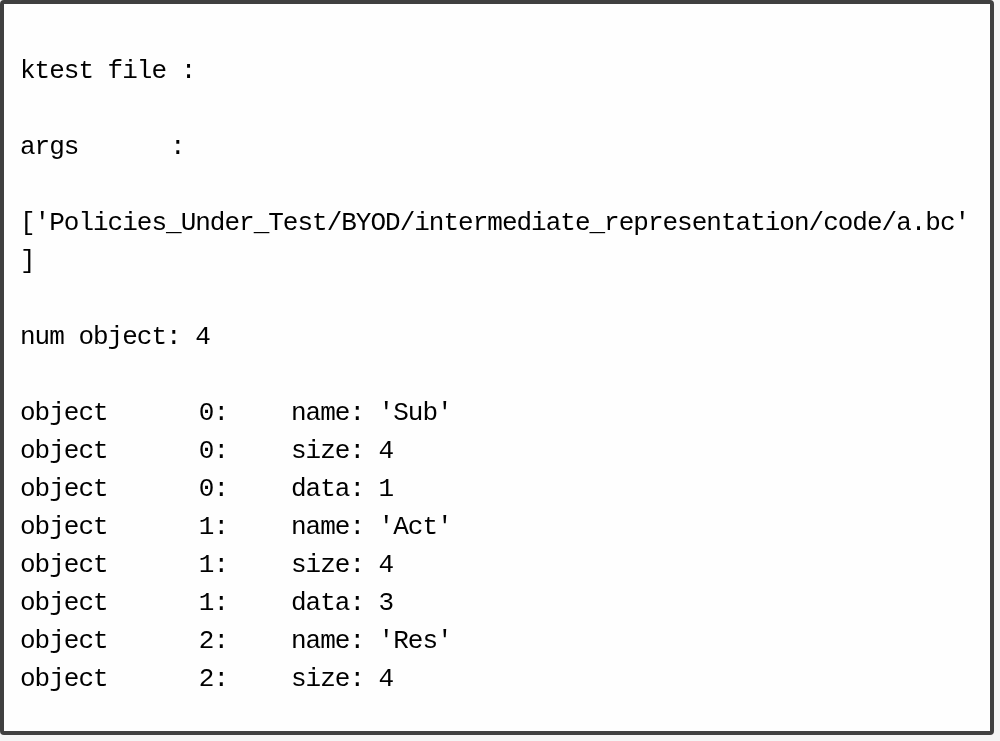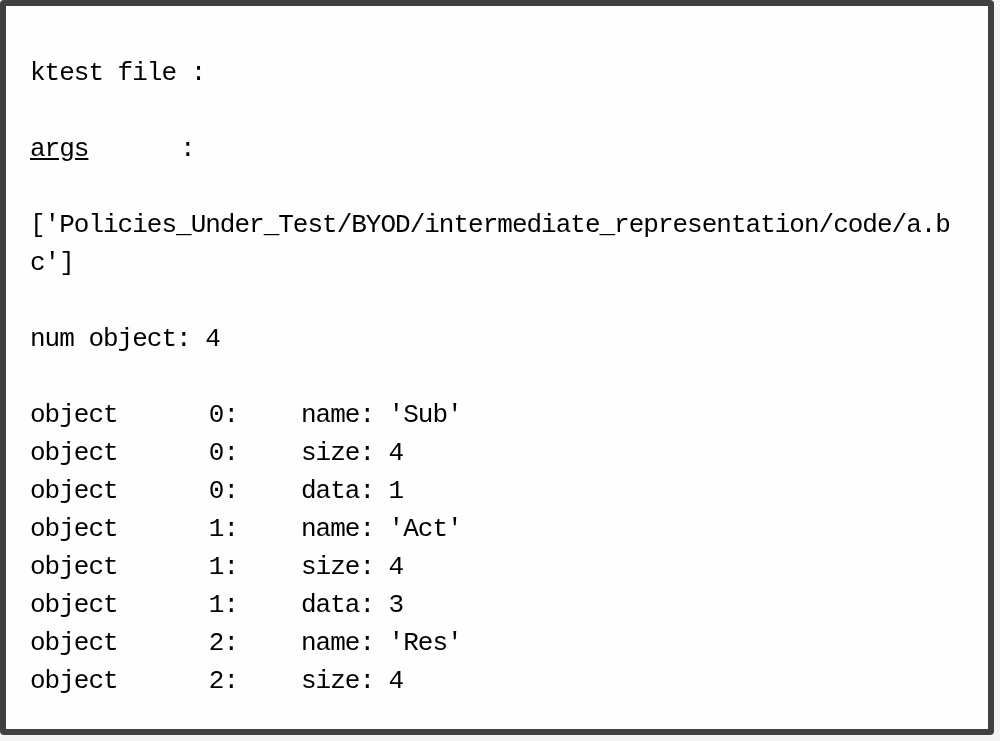--- a/index.html
+++ b/index.html
@@ -1,42 +1,41 @@
 <!DOCTYPE html>
 <html><head>
   <meta charset="utf-8">
   <style>
     body {
       margin: 0;
       padding: 0;
       background: #f5f5f5;
     }
     .terminal {
-      border: 6px solid #404040;
+      border: 4px solid #404040;
       border-radius: 4px;
       background: #fefefe;
       width: 994px;
       height: 735px;
       box-sizing: border-box;
-      padding: 10px 24px;
+      padding: 10px 16px;
       font-family: "Courier New", "SimSun", monospace;
       font-size: 26px;
       line-height: 38px;
       color: #000;
       white-space: pre-wrap;
       word-break: break-word;
       letter-spacing: -1px;
     }
     .kv-line {
       display: flex;
     }
     .kv-key {
       width: 150px;
       display: inline-block;
-      text-decoration: underline;
     }
     .kv-colon {
       display: inline-block;
     }
     .obj-line {
       display: flex;
       gap: 33px;
     }
     .obj-lead {
       width: 115px;

